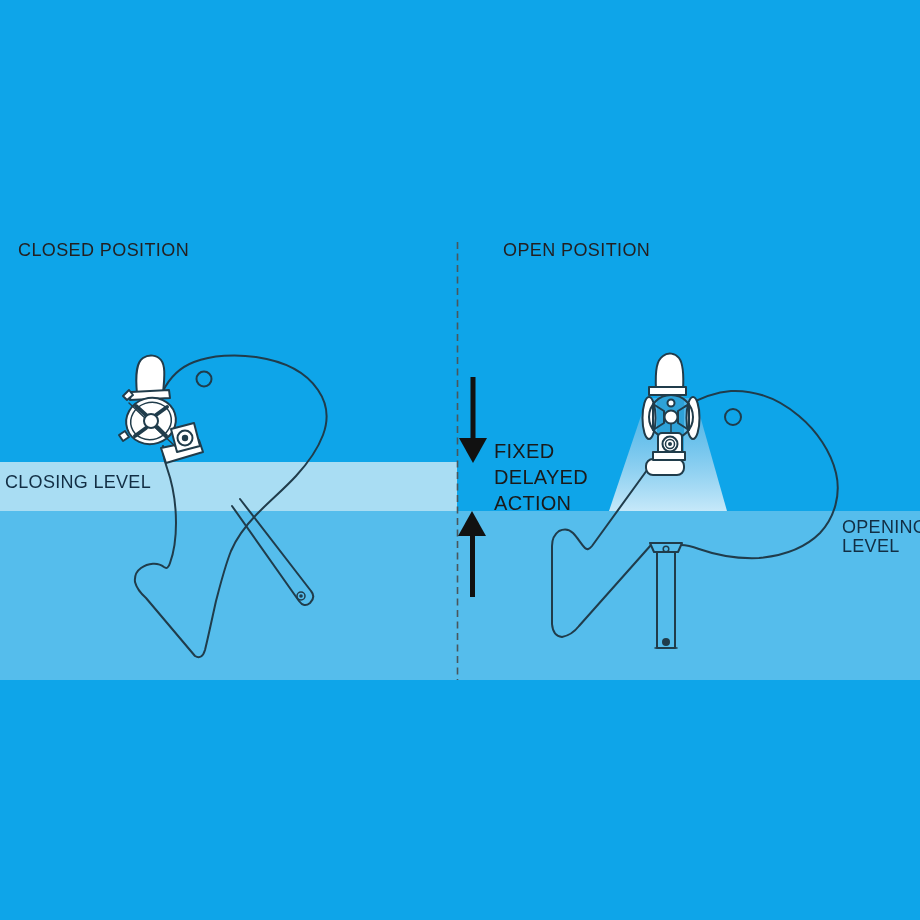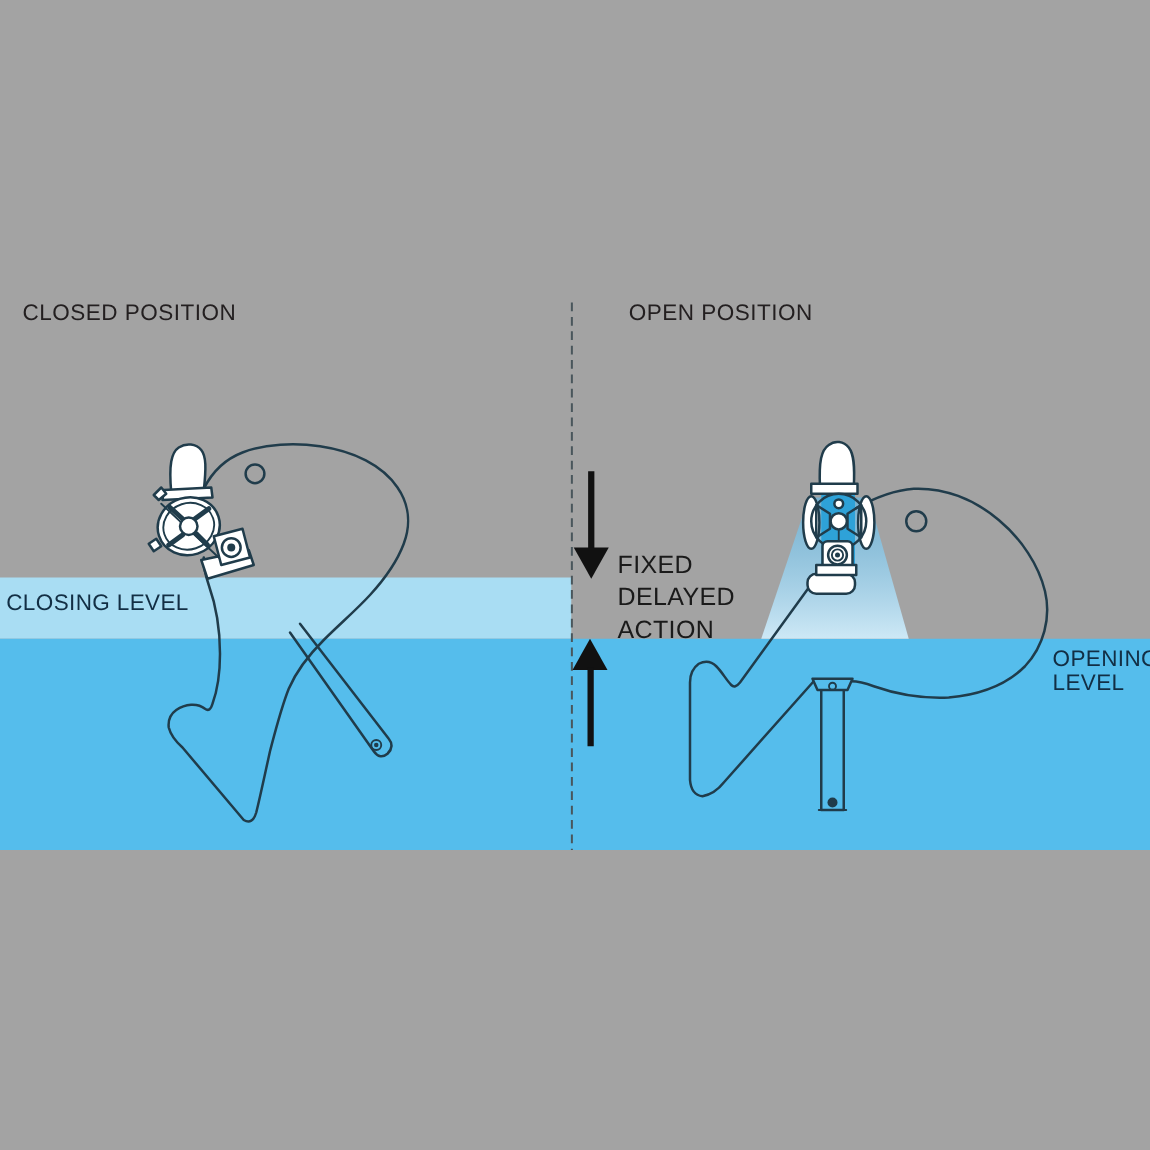--- a/index.html
+++ b/index.html
@@ -1,16 +1,16 @@
 <!DOCTYPE html>
 <html style="--water_upper: #A9DDF3; --water_lower: #55BDEC; --valve_water: #2EA2D8; --spray_top: #5FB7E5; --spray_bottom: #D0ECFA; --line: #203C4B; --arrow: #111111; --title_text: #231F20; --level_text: #122E44; --annotation_text: #1A1A1A; --dashed_line: #49565C;"><head>
 <meta charset="utf-8">
 <style>
   html,body{margin:0;padding:0;background:#fff;}
-  #stage{position:relative;width:920px;height:920px;background:#a3a3a3;overflow:hidden;text-align:right;}
+  #stage{position:relative;width:920px;height:920px;background:#0ea5e9;overflow:hidden;text-align:right;}
   svg{display:block;}
   text{font-family:"Liberation Sans","DejaVu Sans",sans-serif;}
   .band-upper{fill:var(--water_upper,#A9DDF3);}
   .band-lower{fill:var(--water_lower,#55BDEC);}
   .line{stroke:var(--line,#203C4B);fill:none;stroke-width:2;stroke-linecap:round;stroke-linejoin:round;}
   .thin{stroke-width:1.5;}
   .fillwhite{fill:#ffffff;stroke:var(--line,#203C4B);stroke-width:2;stroke-linejoin:round;}
   .valvewater{fill:var(--valve_water,#2EA2D8);stroke:none;}
   .dash{stroke:var(--dashed_line,#49565C);stroke-width:1.6;stroke-dasharray:7 4.5;fill:none;}
   .arrow{fill:var(--arrow,#111111);stroke:none;}

